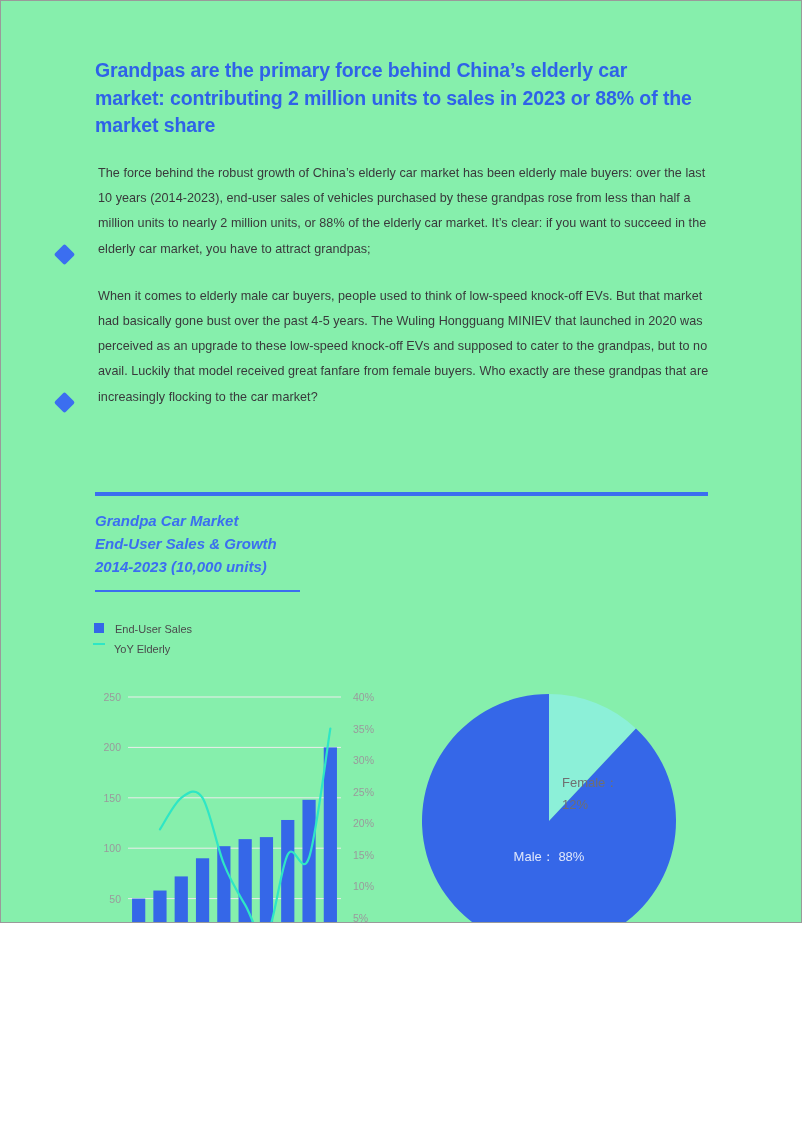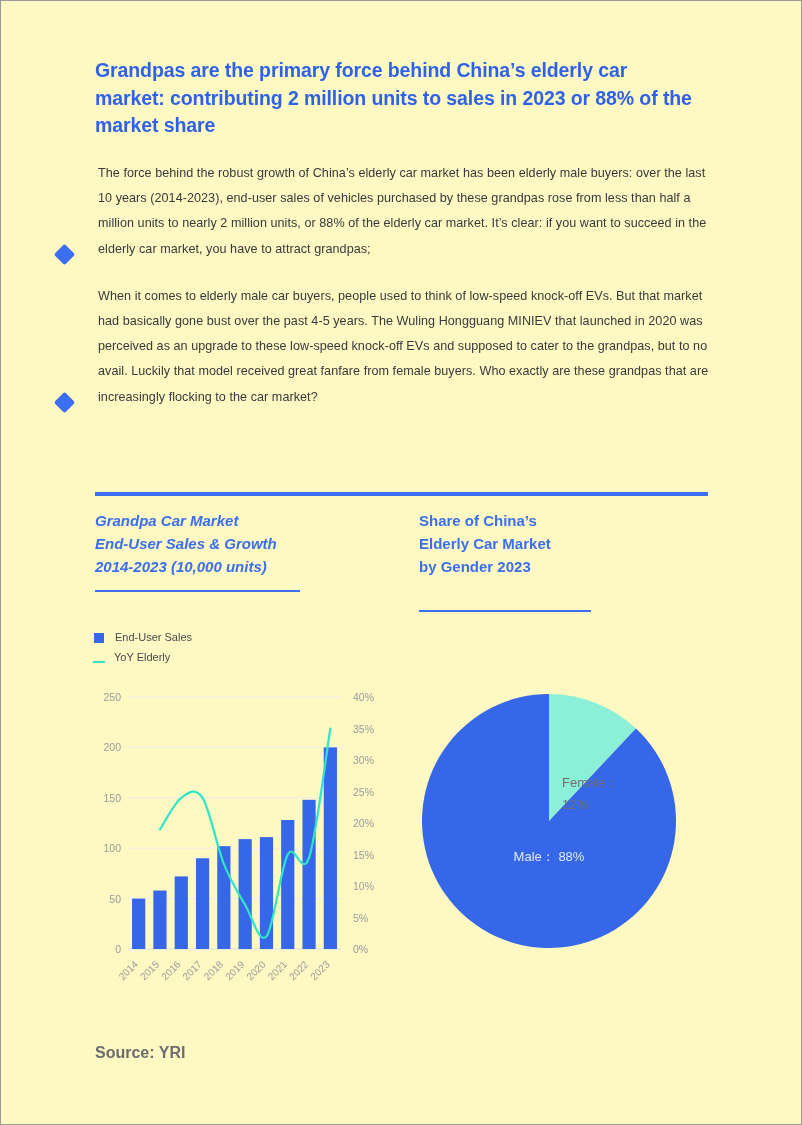--- a/index.html
+++ b/index.html
@@ -7,22 +7,22 @@
     padding: 0;
     background: #ffffff;
   }
   body {
     font-family: "Liberation Sans", sans-serif;
     -webkit-font-smoothing: antialiased;
   }
   .page {
     position: relative;
     width: 802px;
-    height: 1125px;
-    background: #fef9c3;
+    height: 923px;
+    background: #86efac;
     box-sizing: border-box;
     border: 1px solid #9a9a9a;
     overflow: hidden;
   }
 
   
   .headline {
     position: absolute;
     left: 94px;
     top: 56px;
@@ -101,21 +101,21 @@
   }
 
   
   .legend {
     position: absolute;
     left: 93px;
     top: 622px;
   }
   .legend-item {
     display: flex;
-    align-items: flex-end;
+    align-items: flex-start;
     height: 20px;
   }
   .legend-swatch-bar {
     width: 10px;
     height: 10px;
     background: #3567e8;
     margin-right: 11px;
   }
   .legend-swatch-line {
     width: 12px;
@@ -178,26 +178,20 @@
 
   <div class="charts-rule"></div>
 
   <div class="chart-panel left">
     <div class="panel-title">Grandpa Car Market
 End-User Sales &amp; Growth
 2014-2023 (10,000 units)</div>
     <div class="panel-underline"></div>
   </div>
 
-  <div class="chart-panel right">
-    <div class="panel-title">Share of China’s
-Elderly Car Market
-by Gender 2023</div>
-    <div class="panel-underline"></div>
-  </div>
 
   <div class="legend">
     <div class="legend-item">
       <span class="legend-swatch-bar"></span>
       <span class="legend-label">End-User Sales</span>
     </div>
     <div class="legend-item">
       <span class="legend-swatch-line"></span>
       <span class="legend-label">YoY Elderly</span>
     </div>

